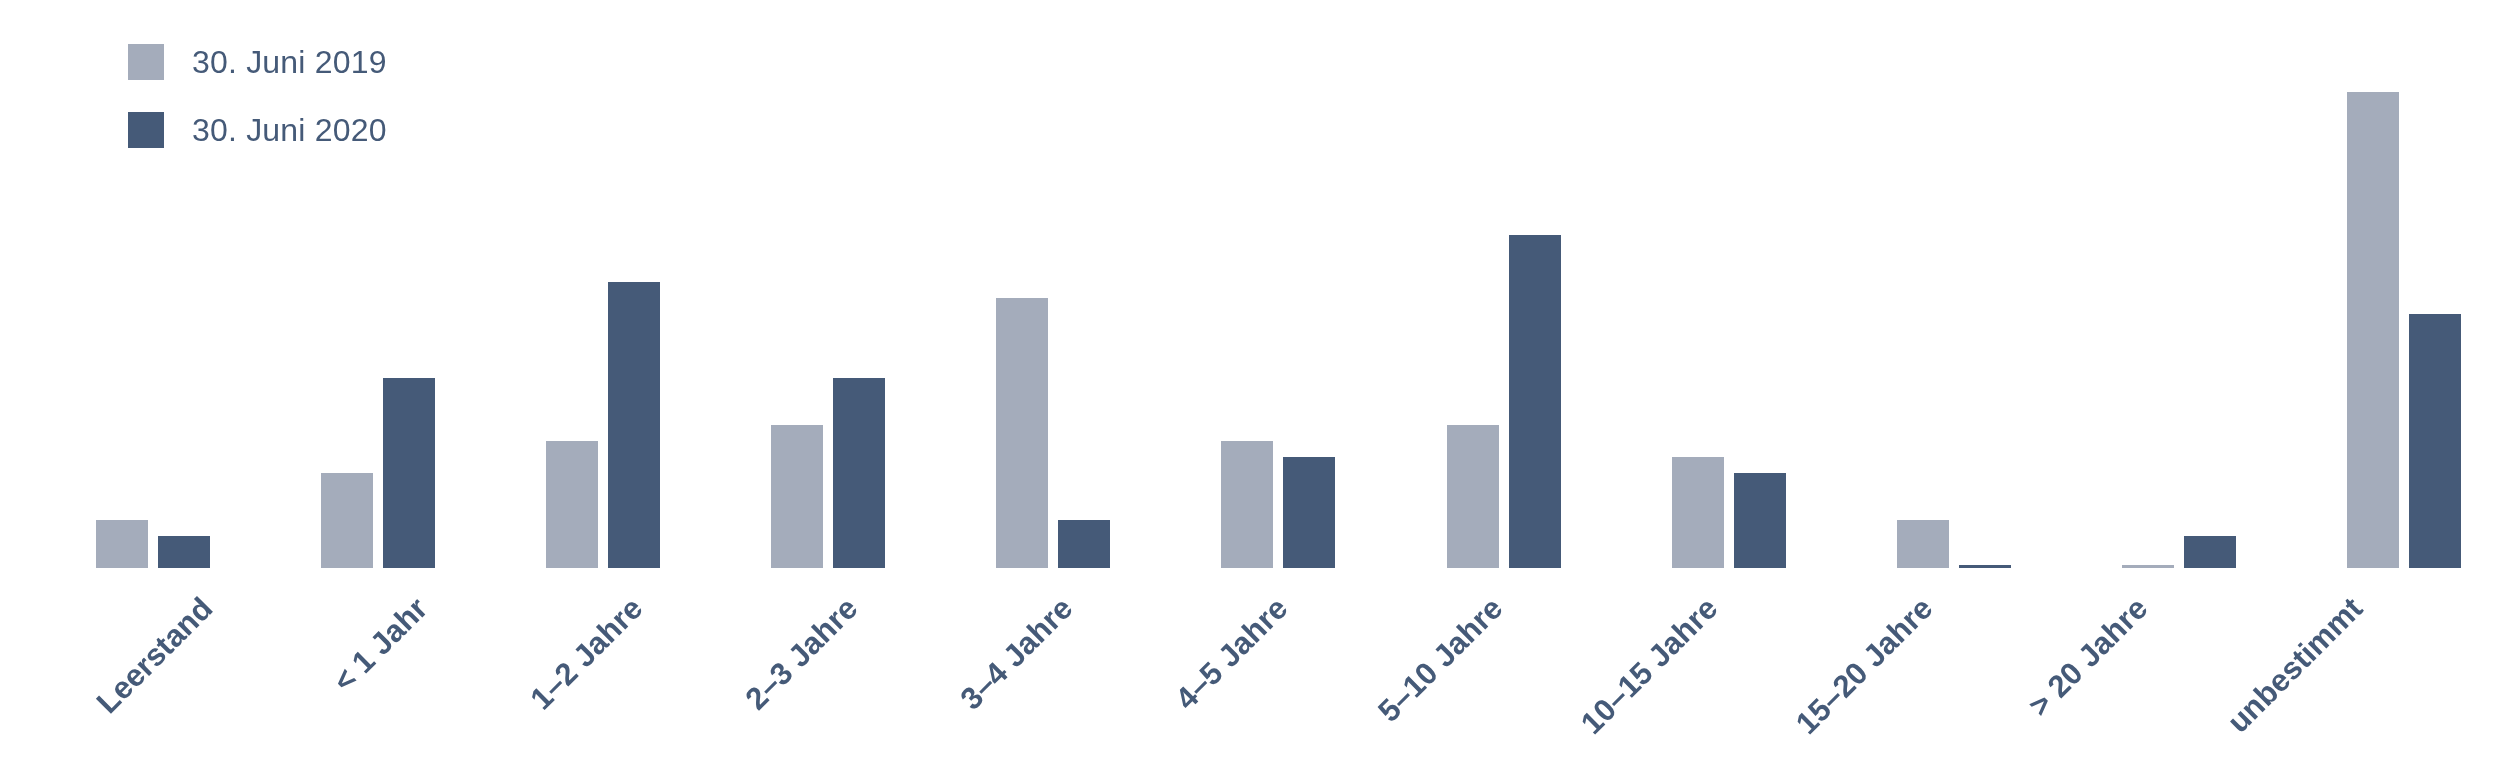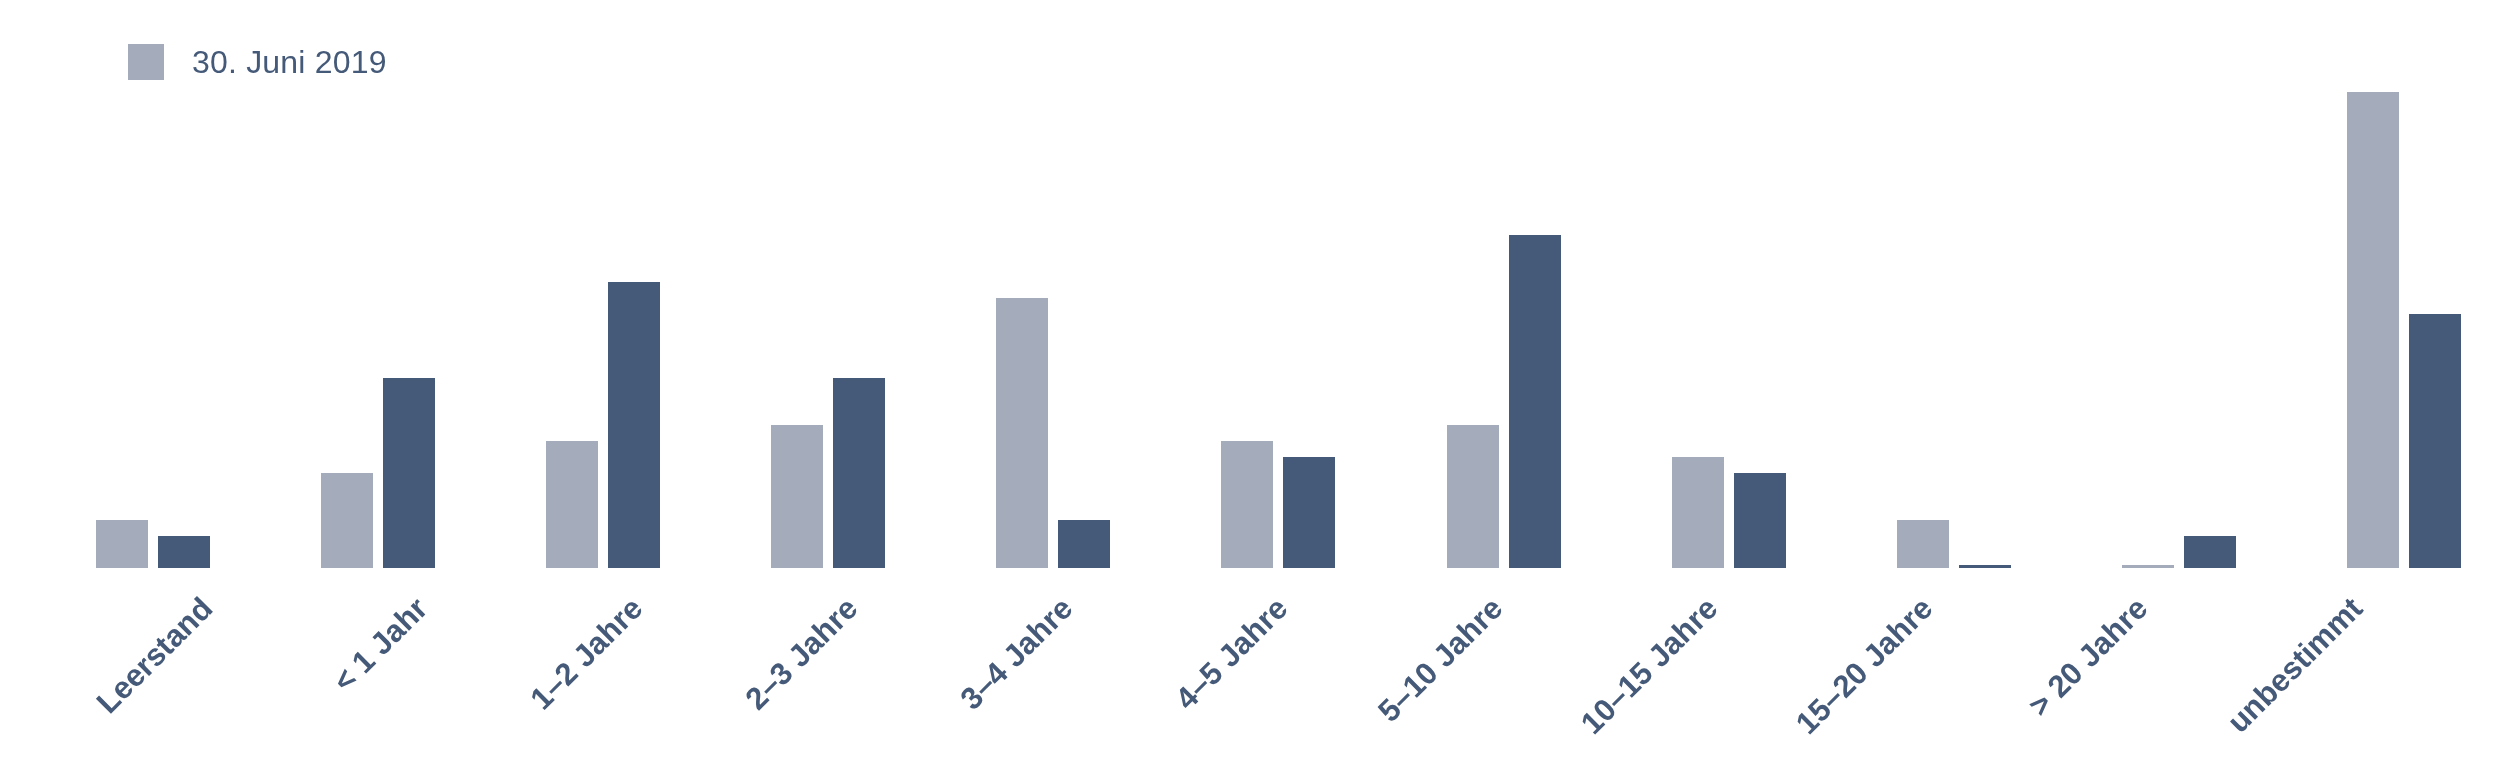--- a/index.html
+++ b/index.html
@@ -136,20 +136,24 @@
 </head>
 <body>
 
 <div id="chart-root">
 
   <div class="legend">
     <div class="legend-item">
       <span class="legend-swatch" style="background:#A4ACBB"></span>
       <span class="legend-label">30. Juni 2019</span>
     </div>
+    <div class="legend-item">
+      <span class="legend-swatch" style="background:#455A78"></span>
+      <span class="legend-label">30. Juni 2020</span>
+    </div>
   </div>
 
   <div class="plot">
     <div class="groups" id="groups">
         <div class="group">
           <div class="bar-wrap">
             <div class="bar s2019" style="height: 48px;"></div>
           </div>
           <div class="bar-wrap">
             <div class="bar s2020" style="height: 32px;"></div>

